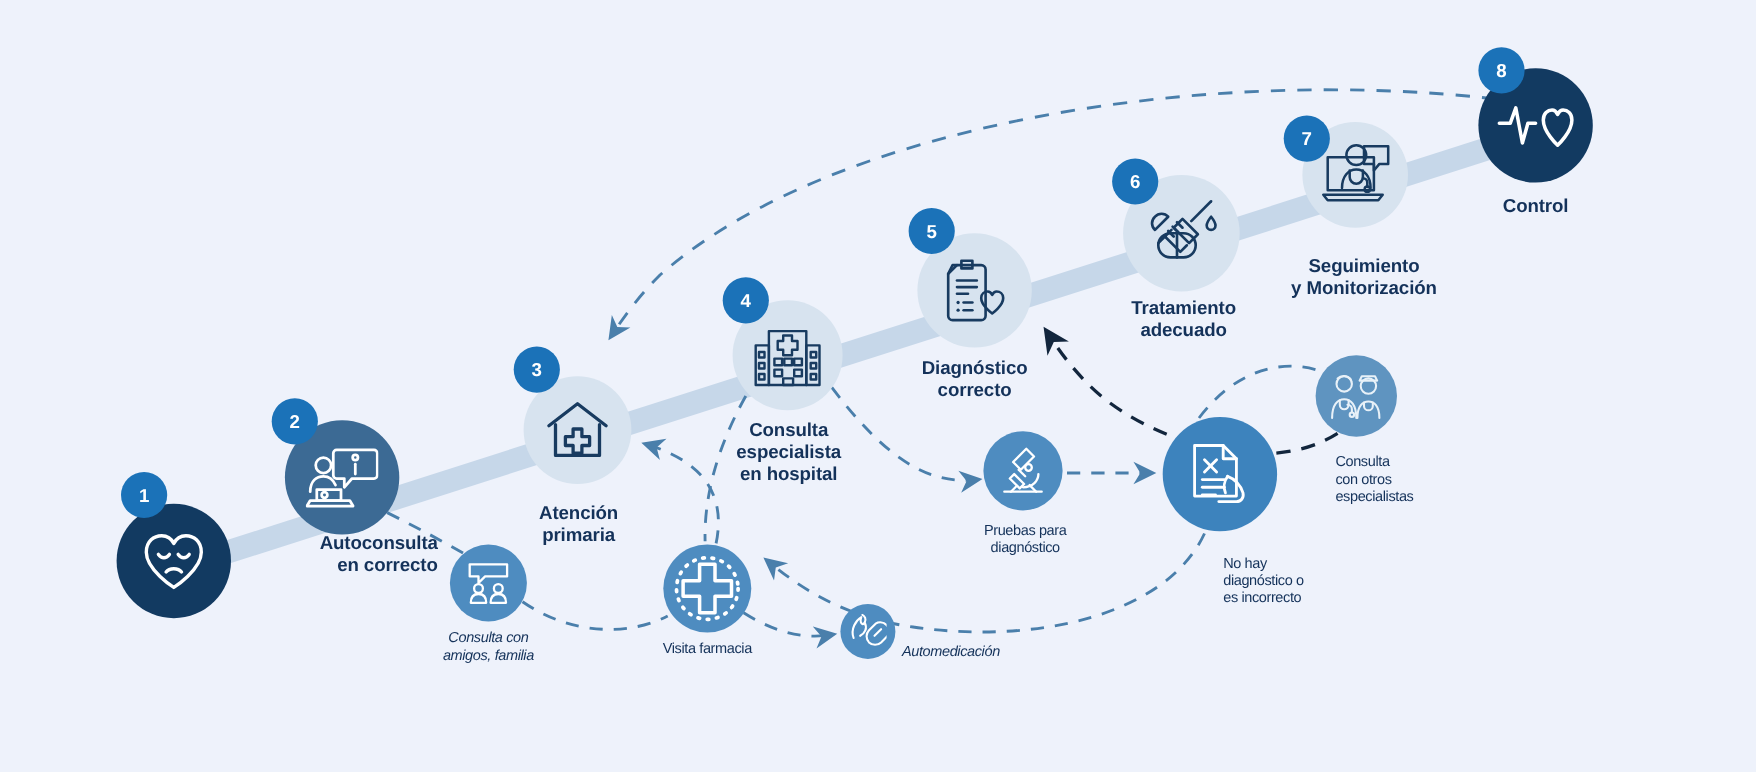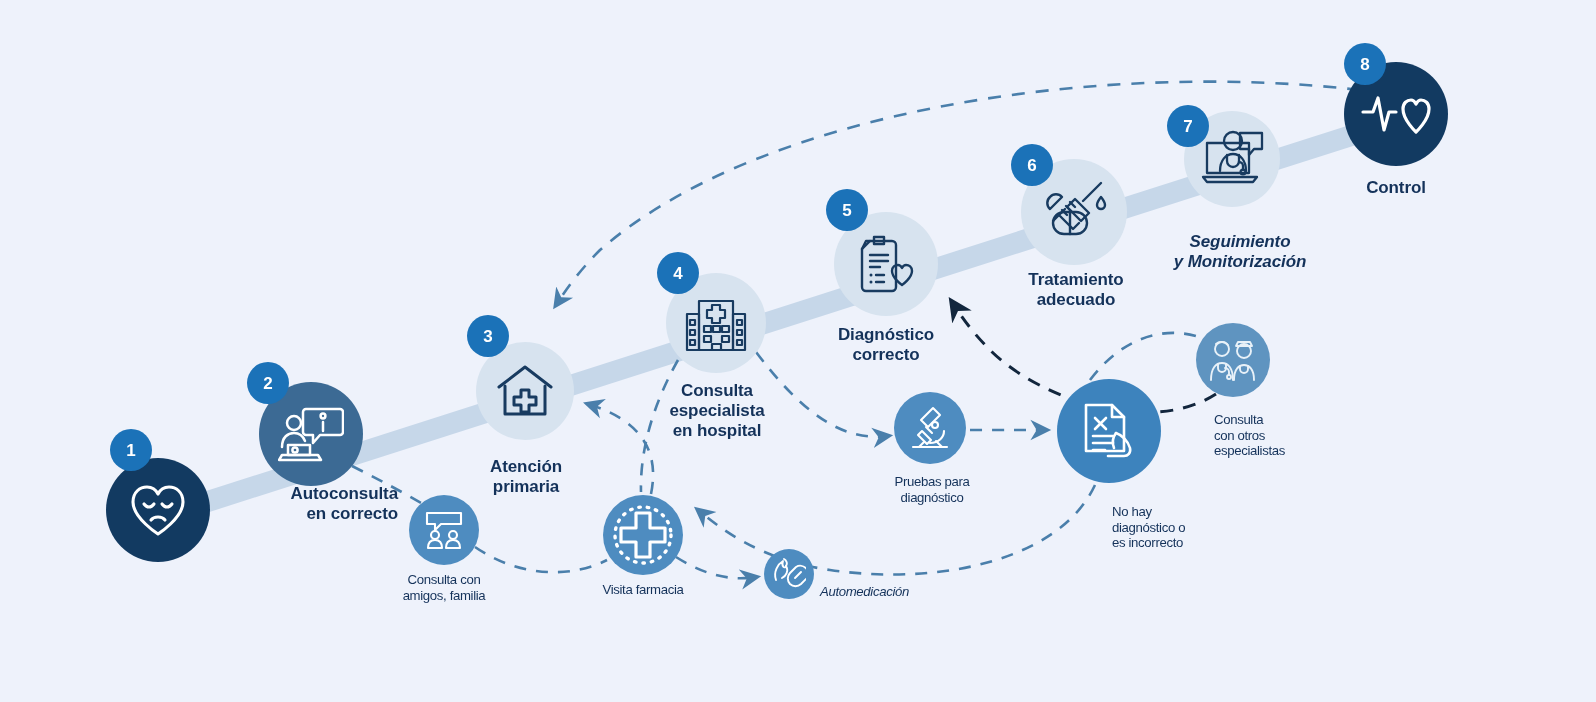--- a/index.html
+++ b/index.html
@@ -243,21 +243,21 @@
         <path d="M27 26 v6 a6 6 0 0 0 12 0 v-6"></path>
         <path d="M39 33 a4 4 0 0 1 4 4 v4"></path>
         <circle cx="43" cy="43" r="2.4"></circle>
         <path d="M40 4 h22 v16 h-8 l-5 6 v-6 h-9 z"></path>
       </svg>
     </span>
   </div>
   <div class="badge" style="left:1167px;top:105px;width:42px;height:42px;font-size:17px;">
     <span>7</span>
   </div>
-  <div class="lbl lbl-main" style="left:1148px;top:232px;width:184px;font-style:italic;">
+  <div class="lbl lbl-main" style="left:1148px;top:232px;width:184px;">
     <div>Seguimiento</div>
     <div>y Monitorización</div>
   </div>
 
   <div class="node" style="left:1344px;top:62px;width:104px;height:104px;background:#123a61;">
     <span>
       <svg width="70" height="48" viewBox="0 0 70 48" fill="none" stroke="#ffffff" stroke-width="3.2" stroke-linecap="round" stroke-linejoin="round">
         <path d="M2 22 h10 l5 -14 l6 32 l5 -18 h7"></path>
         <path d="M50 10 C46 10 42 13 42 19 C42 30 55 42 55 42 C55 42 68 30 68 19 C68 13 64 10 60 10 C57 10 56 12 55 14 C54 12 53 10 50 10 Z"></path>
       </svg>
@@ -274,21 +274,21 @@
     <span>
       <svg width="44" height="40" viewBox="0 0 44 40" fill="none" stroke="#ffffff" stroke-width="2.1" stroke-linecap="round" stroke-linejoin="round">
         <path d="M5 3 h34 v11 h-20 l-6 6 v-6 H5 z"></path>
         <circle cx="13" cy="25" r="4"></circle>
         <path d="M6 38 C6 32 9 30 13 30 C17 30 20 32 20 38 z"></path>
         <circle cx="31" cy="25" r="4"></circle>
         <path d="M24 38 C24 32 27 30 31 30 C35 30 38 32 38 38 z"></path>
       </svg>
     </span>
   </div>
-  <div class="lbl lbl-sub" style="left:374px;top:572px;width:140px;text-align:center;">
+  <div class="lbl lbl-sub" style="left:374px;top:572px;width:140px;text-align:center;font-style:italic;">
     <div>Consulta con</div>
     <div>amigos, familia</div>
   </div>
 
   <div class="node" style="left:603px;top:495px;width:80px;height:80px;background:#4e8cc0;">
     <span>
       <svg width="66" height="66" viewBox="0 0 66 66" fill="none">
         <circle cx="33" cy="33" r="28" fill="none" stroke="#ffffff" stroke-width="3.4" stroke-linecap="round" stroke-dasharray="1.5 7"></circle>
         <path d="M26 11 h14 v15 h15 v14 h-15 v15 h-14 v-15 h-15 v-14 h15 z" fill="none" stroke="#ffffff" stroke-width="3.2" stroke-linejoin="round"></path>
       </svg>

